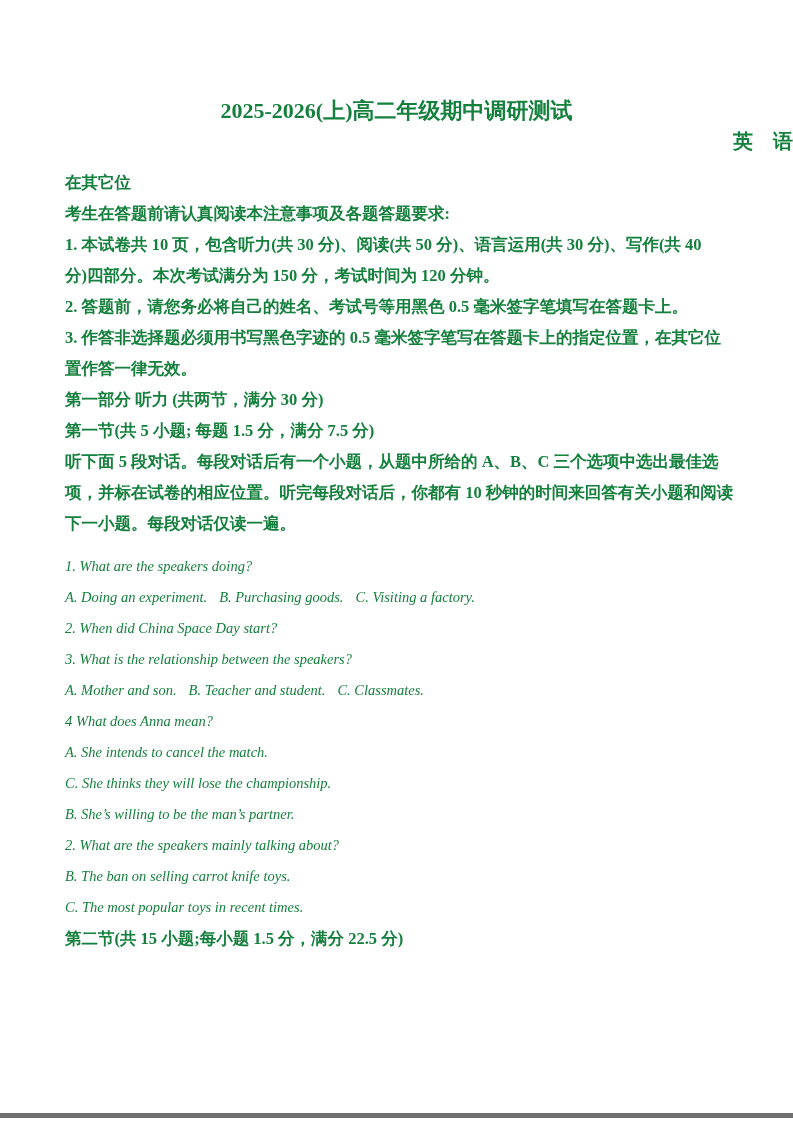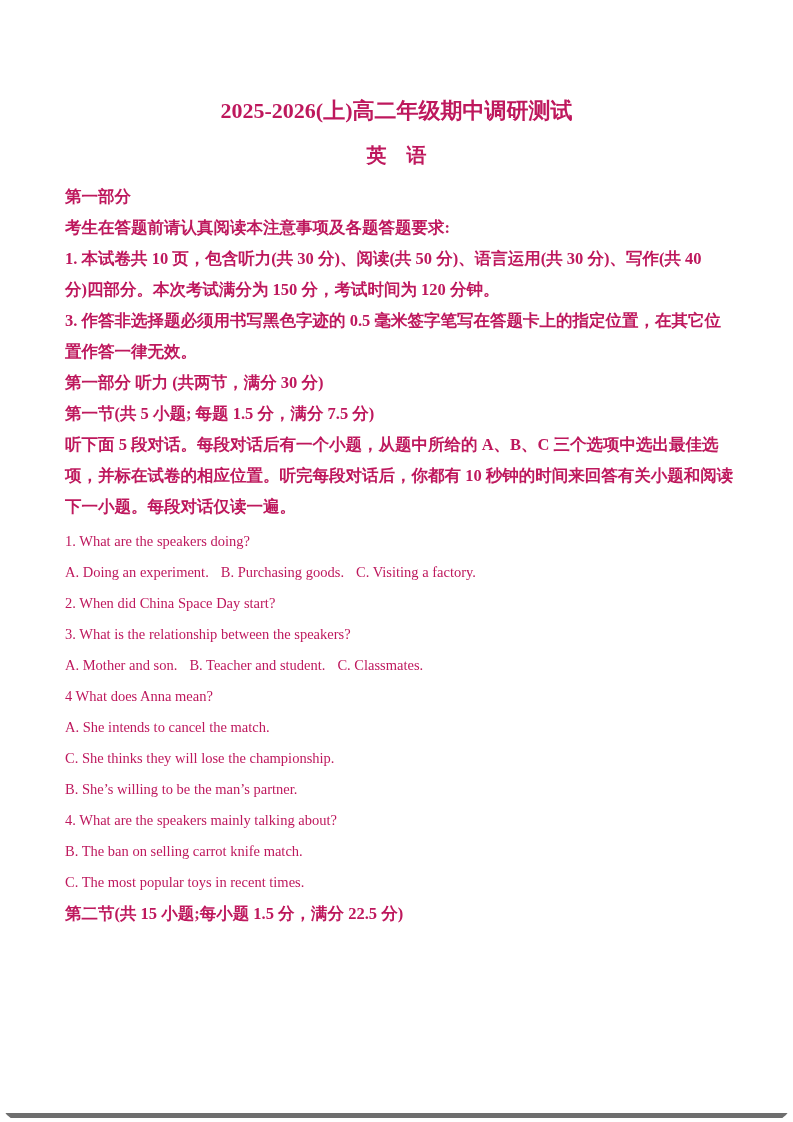--- a/index.html
+++ b/index.html
@@ -6,49 +6,48 @@
     margin: 0;
     padding: 0;
     background: #ffffff;
   }
   .sheet {
     position: relative;
     width: 793px;
     height: 1122px;
     background: #ffffff;
     overflow: hidden;
-    color: #be185d;
+    color: #15803d;
     font-family: "Liberation Serif", "DejaVu Serif", serif;
-    border-radius: 24px;
   }
   .title {
     margin: 96px 0 0 0;
     text-align: center;
     font-size: 22px;
     font-weight: bold;
     line-height: 30px;
   }
   .subject {
-    margin-top: 14px;
-    text-align: center;
+    text-align: right;
     font-size: 20px;
     font-weight: bold;
     line-height: 30px;
   }
   .content {
     margin: 11px 56px 0 65px;
   }
   .zh {
     font-size: 16.5px;
     font-weight: bold;
     line-height: 31px;
     white-space: nowrap;
   }
   .en-block {
-    margin-top: 4px;
+    margin-top: 12px;
+    font-style: italic;
   }
   .en {
     font-size: 14.5px;
     font-weight: normal;
     line-height: 31px;
     white-space: nowrap;
   }
   .opt-row {
     display: flex;
     column-gap: 28px;
@@ -69,24 +68,25 @@
 </head>
 <body>
 
 <div class="sheet">
 
   <div class="title">2025-2026(上)高二年级期中调研测试</div>
   <div class="subject">英　语</div>
 
   <div class="content">
 
-    <div class="zh">第一部分</div>
+    <div class="zh">在其它位</div>
     <div class="zh">考生在答题前请认真阅读本注意事项及各题答题要求:</div>
     <div class="zh">1. 本试卷共 10 页，包含听力(共 30 分)、阅读(共 50 分)、语言运用(共 30 分)、写作(共 40</div>
     <div class="zh">分)四部分。本次考试满分为 150 分，考试时间为 120 分钟。</div>
+    <div class="zh">2. 答题前，请您务必将自己的姓名、考试号等用黑色 0.5 毫米签字笔填写在答题卡上。</div>
     <div class="zh">3. 作答非选择题必须用书写黑色字迹的 0.5 毫米签字笔写在答题卡上的指定位置，在其它位</div>
     <div class="zh">置作答一律无效。</div>
 
     <div class="zh">第一部分 听力 (共两节，满分 30 分)</div>
     <div class="zh">第一节(共 5 小题; 每题 1.5 分，满分 7.5 分)</div>
     <div class="zh">听下面 5 段对话。每段对话后有一个小题，从题中所给的 A、B、C 三个选项中选出最佳选</div>
     <div class="zh">项，并标在试卷的相应位置。听完每段对话后，你都有 10 秒钟的时间来回答有关小题和阅读</div>
     <div class="zh">下一小题。每段对话仅读一遍。</div>
 
     <div class="en-block">
@@ -105,22 +105,22 @@
         <span>A. Mother and son.</span>
         <span>B. Teacher and student.</span>
         <span>C. Classmates.</span>
       </div>
 
       <div class="en">4 What does Anna mean?</div>
       <div class="en">A. She intends to cancel the match.</div>
       <div class="en">C. She thinks they will lose the championship.</div>
       <div class="en">B. She’s willing to be the man’s partner.</div>
 
-      <div class="en">4. What are the speakers mainly talking about?</div>
-      <div class="en">B. The ban on selling carrot knife match.</div>
+      <div class="en">2. What are the speakers mainly talking about?</div>
+      <div class="en">B. The ban on selling carrot knife toys.</div>
       <div class="en">C. The most popular toys in recent times.</div>
 
     </div>
 
     <div class="zh">第二节(共 15 小题;每小题 1.5 分，满分 22.5 分)</div>
 
   </div>
 
   <div class="page-edge"></div>
 

